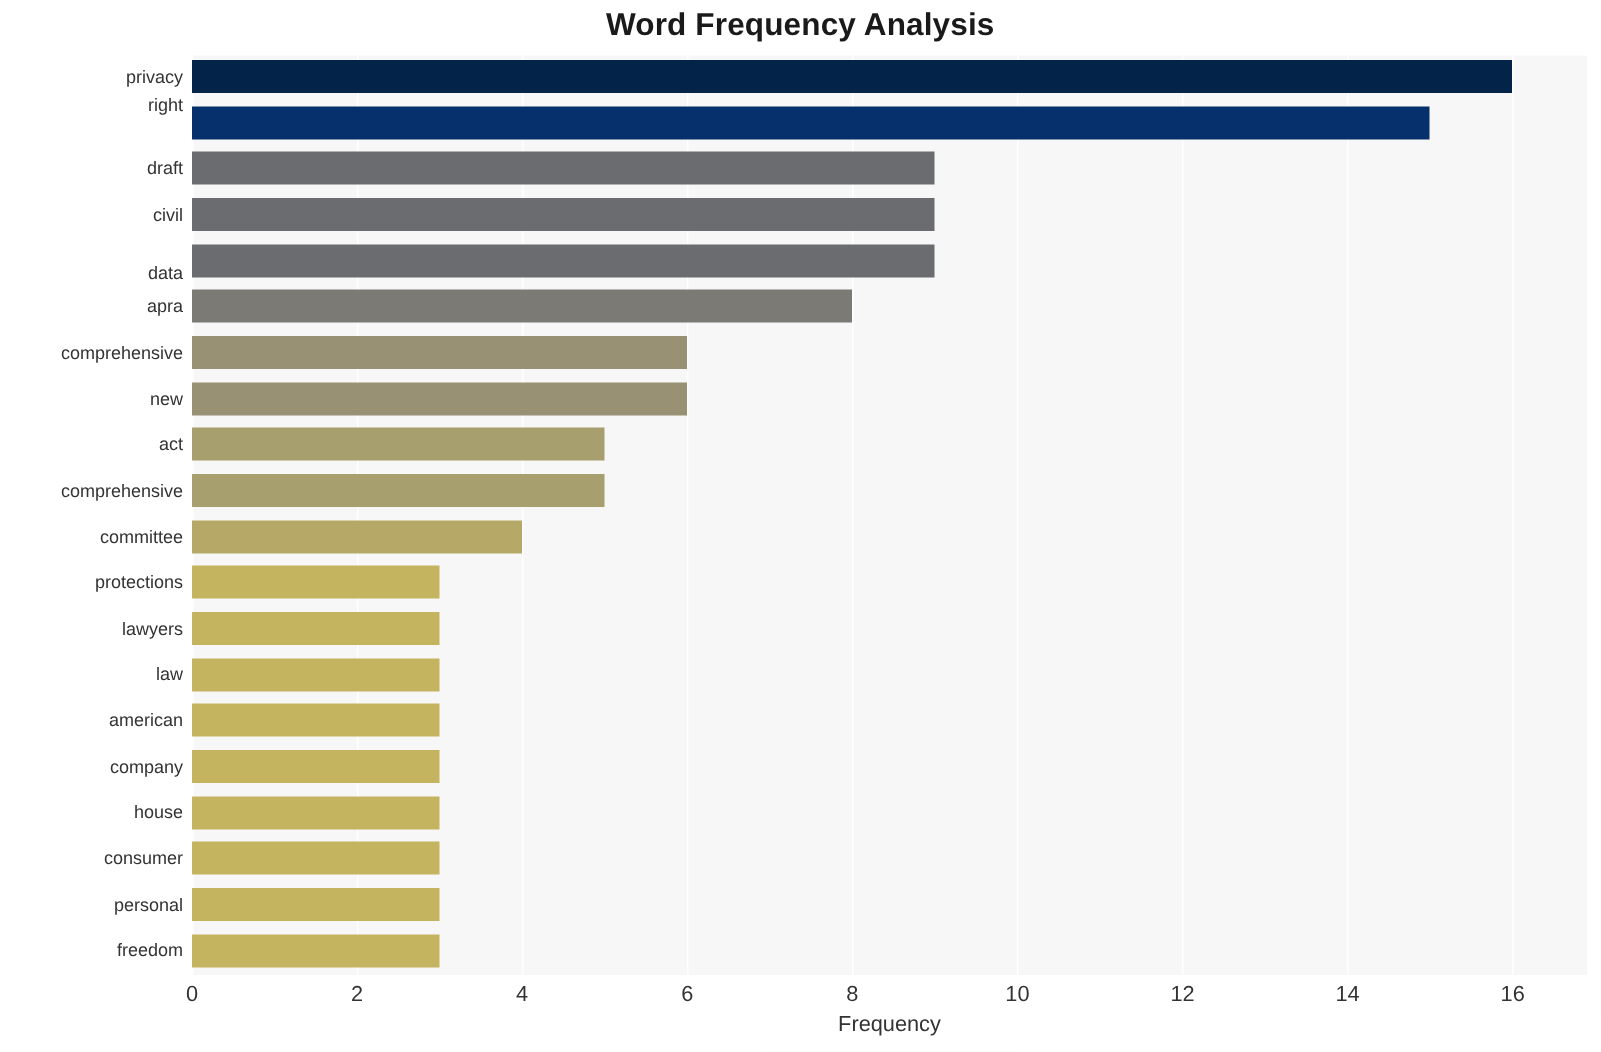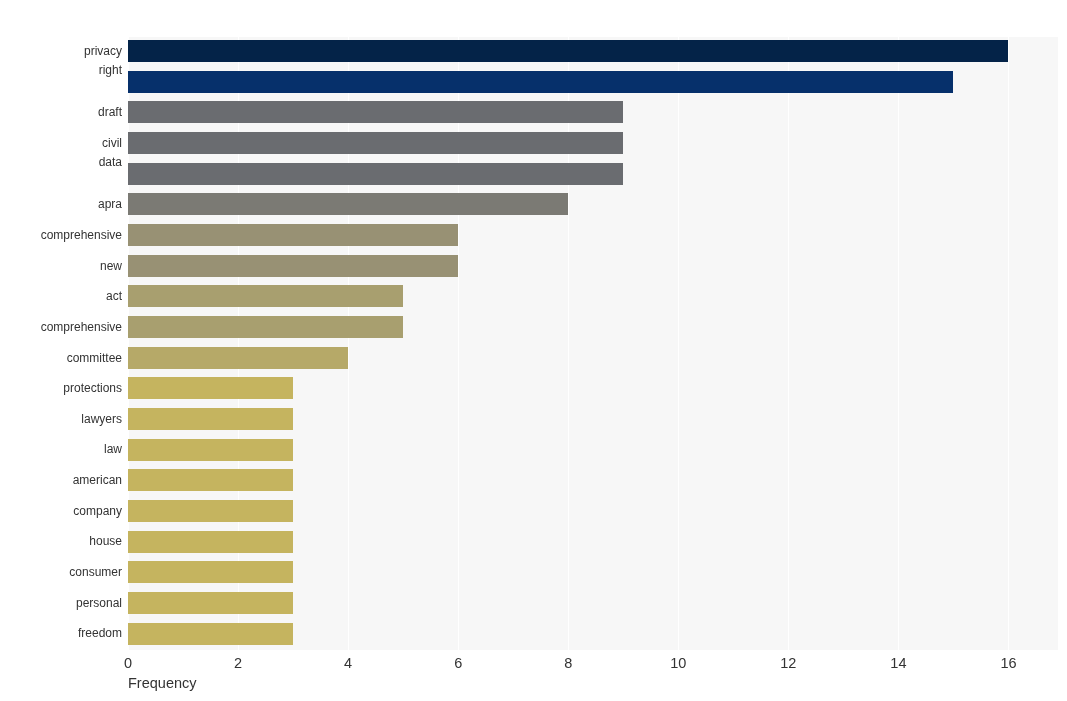--- a/index.html
+++ b/index.html
@@ -97,30 +97,31 @@
     transform: translateX(-50%);
     font-size: 14.5px;
     color: #333333;
     line-height: 26px;
   }
   #xaxis-label {
     position: absolute;
     left: 128px;
     top: 675px;
     width: 930px;
-    text-align: left;
+    text-align: center;
     font-size: 14.5px;
     color: #333333;
   }
 </style>
 </head>
 <body>
 
 <div id="chart-root">
 
+  <div id="chart-title">Word Frequency Analysis</div>
 
   <div id="plot-area">
       <div class="gridline" style="left: 0px;"></div>
       <div class="gridline" style="left: 110.059px;"></div>
       <div class="gridline" style="left: 220.118px;"></div>
       <div class="gridline" style="left: 330.178px;"></div>
       <div class="gridline" style="left: 440.237px;"></div>
       <div class="gridline" style="left: 550.296px;"></div>
       <div class="gridline" style="left: 660.355px;"></div>
       <div class="gridline" style="left: 770.414px;"></div>
@@ -188,21 +189,21 @@
       <div class="bar-row" style="top: 582.35px;">
         <div class="bar" title="freedom: 3" style="width: 165.089px; background: rgb(197, 180, 95);"></div>
       </div>
     </div>
 
   <div id="ylabels-layer">
       <div class="ylabel" style="top: 0px;">privacy</div>
       <div class="ylabel" style="top: 19px; text-align: center;">right</div>
       <div class="ylabel" style="top: 61.3px;">draft</div>
       <div class="ylabel" style="top: 91.95px;">civil</div>
-      <div class="ylabel" style="top: 111px;">data</div>
+      <div class="ylabel" style="top: 131px;">data</div>
       <div class="ylabel" style="top: 153.25px;">apra</div>
       <div class="ylabel" style="top: 183.9px;">comprehensive</div>
       <div class="ylabel" style="top: 214.55px;">new</div>
       <div class="ylabel" style="top: 245.2px;">act</div>
       <div class="ylabel" style="top: 275.85px;">comprehensive</div>
       <div class="ylabel" style="top: 306.5px;">committee</div>
       <div class="ylabel" style="top: 337.15px; text-align: center;">protections</div>
       <div class="ylabel" style="top: 367.8px;">lawyers</div>
       <div class="ylabel" style="top: 398.45px;">law</div>
       <div class="ylabel" style="top: 429.1px;">american</div>

